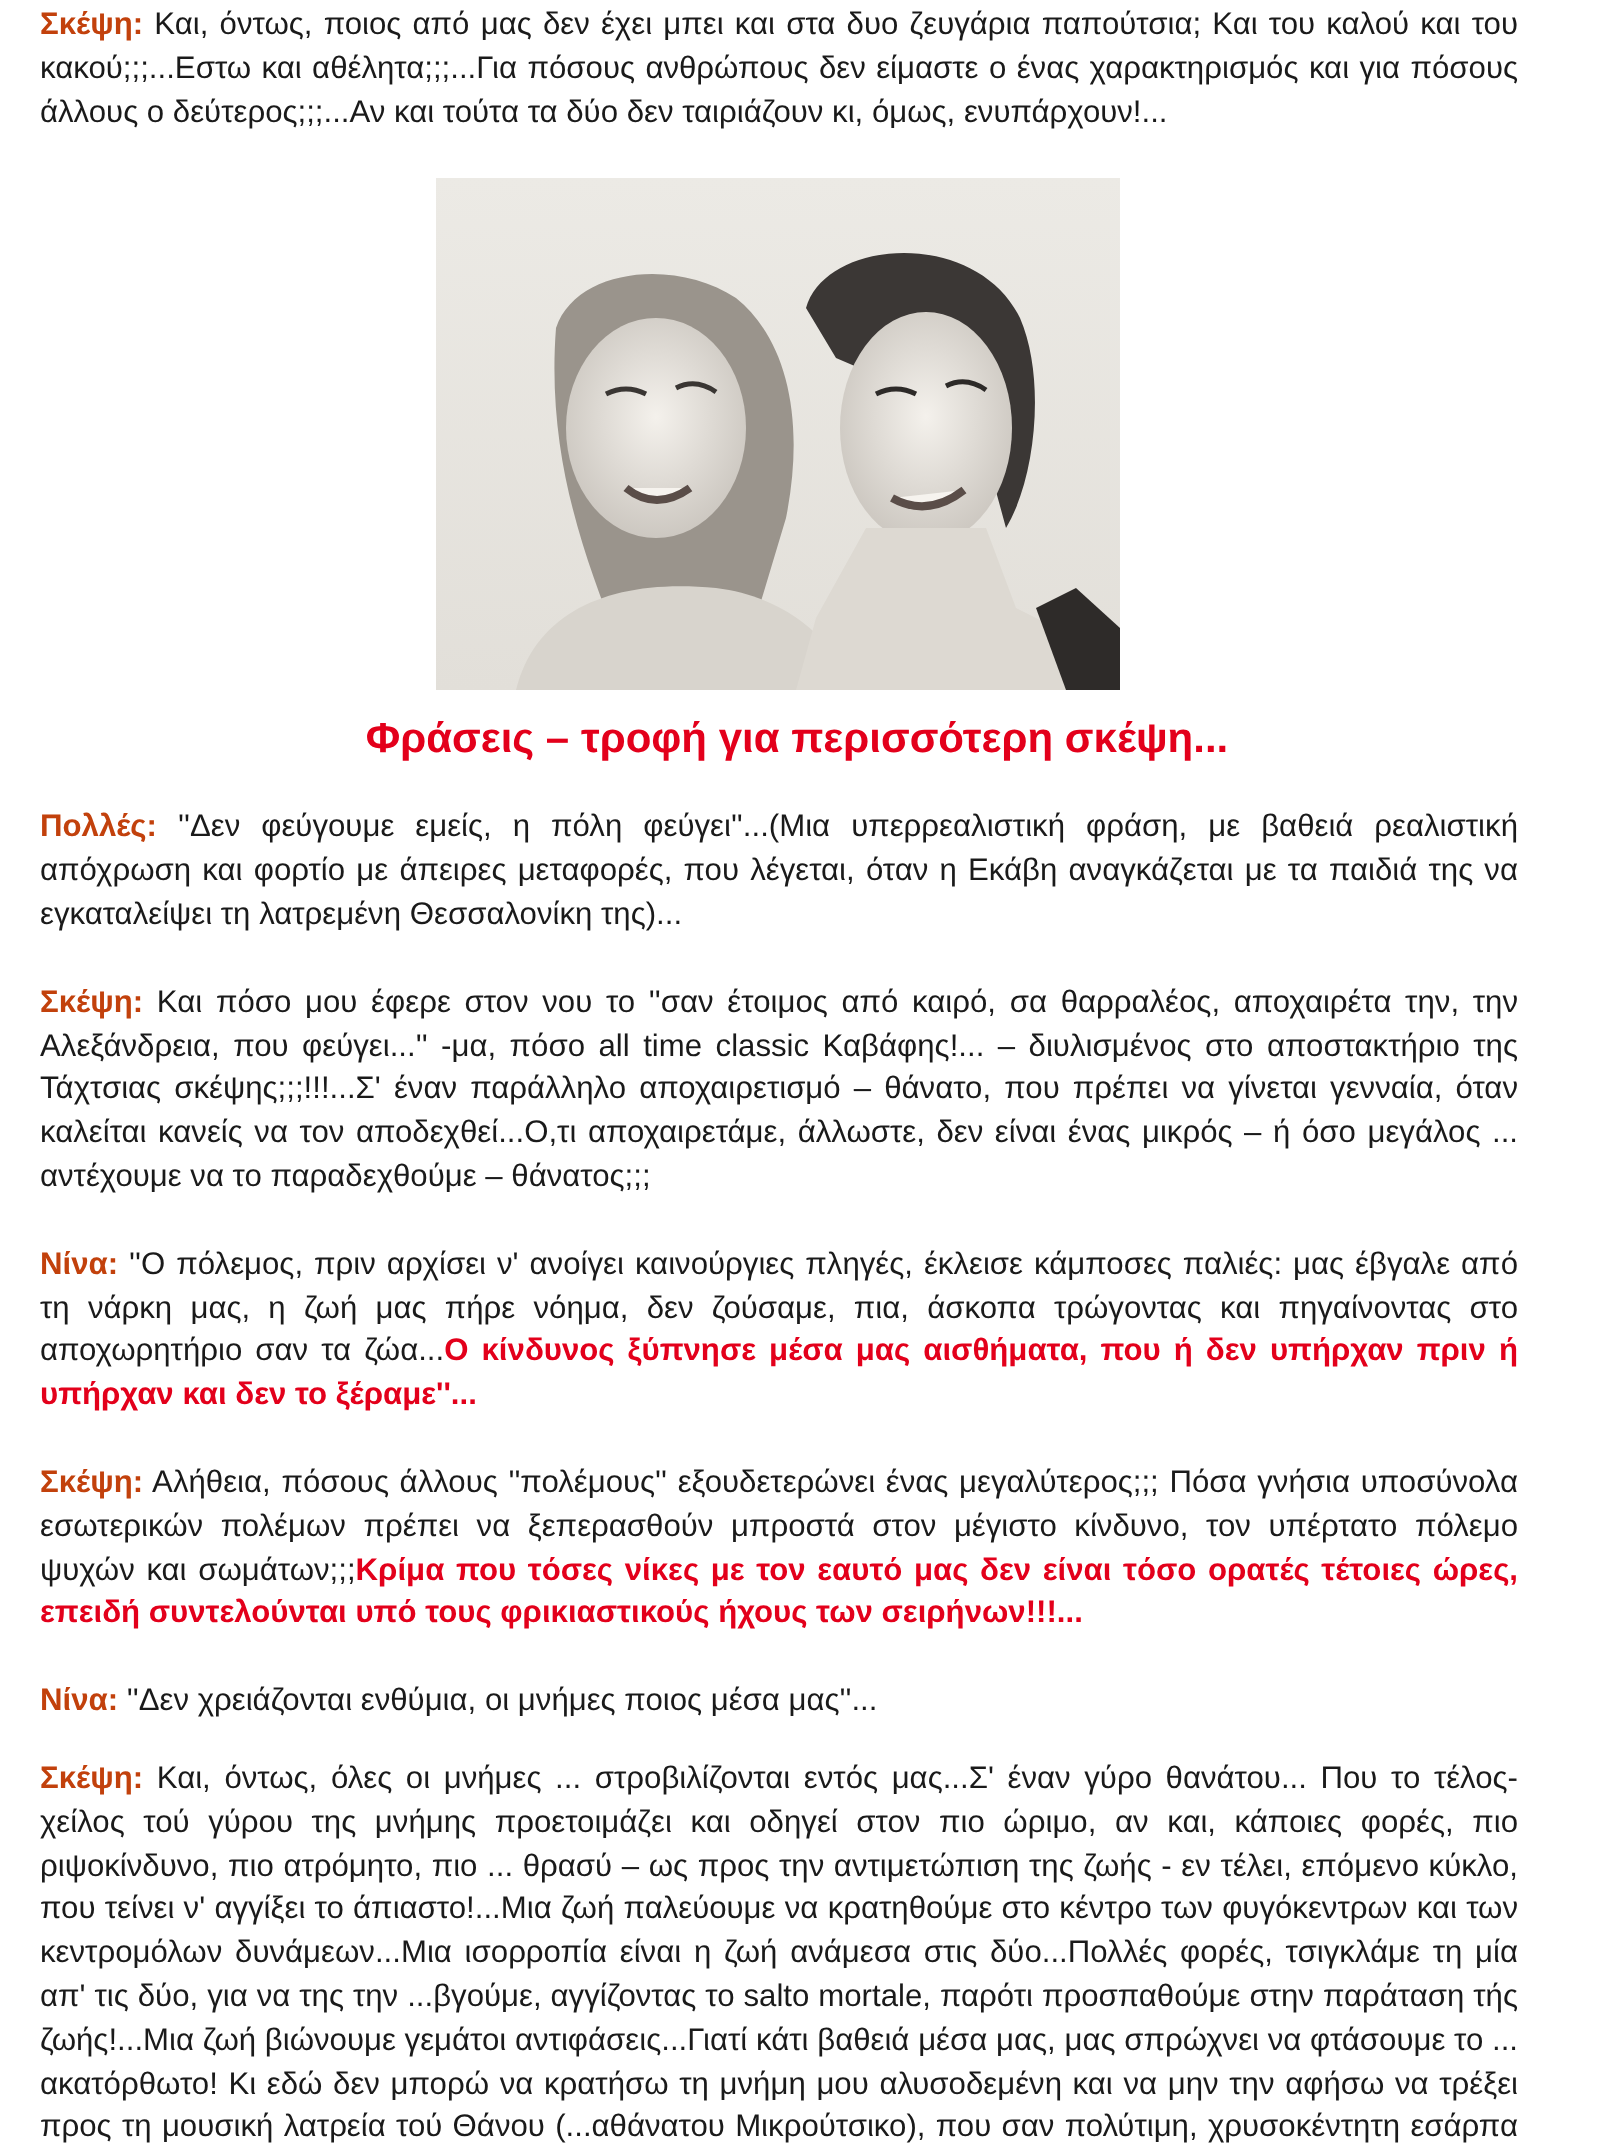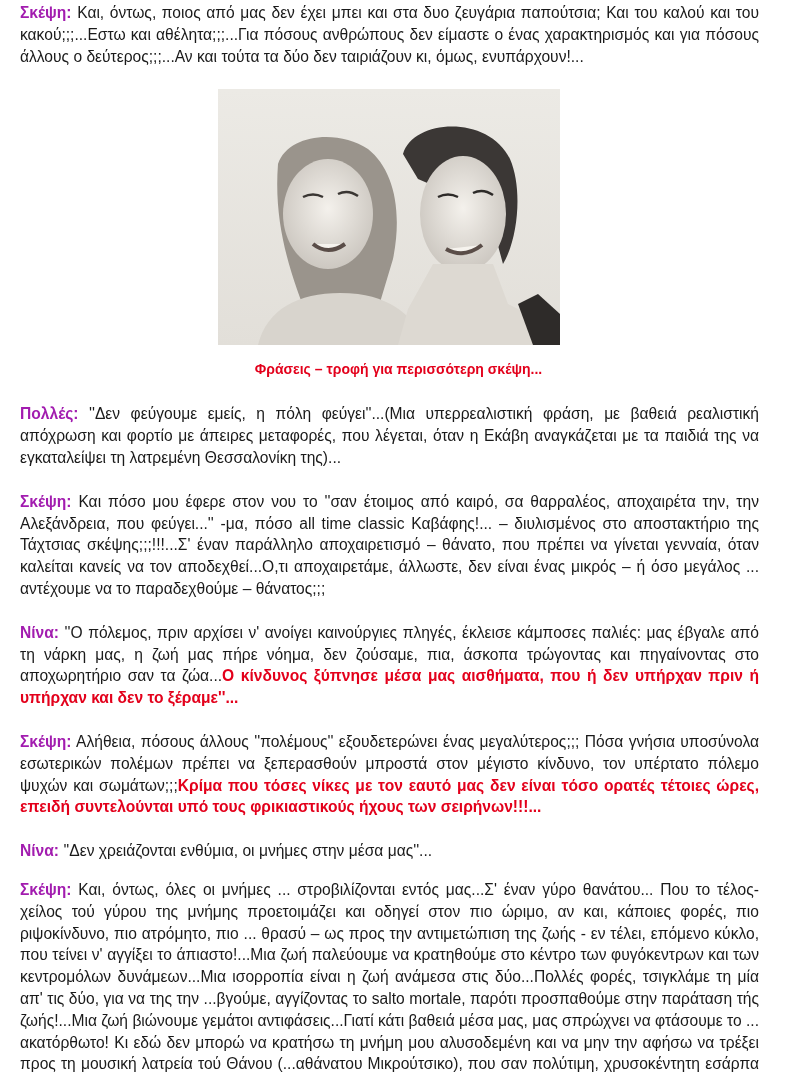--- a/index.html
+++ b/index.html
@@ -22,21 +22,21 @@
     width: 739px;
   }
   .para {
     margin: 0 0 22px 0;
     font-size: 15.6px;
     line-height: 21.8px;
     text-align: justify;
     letter-spacing: 0;
   }
   .speaker {
-    color: #a21caf;
+    color: #c2410c;
     font-weight: bold;
   }
   .emph {
     color: #e3001b;
     font-weight: bold;
   }
   .figure {
     margin: 13px 0 0 198px;
     width: 342px;
     height: 256px;
@@ -46,21 +46,21 @@
     width: 342px;
     height: 256px;
     display: block;
   }
   .caption {
     margin: 14px 0 23px 0;
     width: 739px;
     text-align: center;
     color: #e3001b;
     font-weight: bold;
-    font-size: 14px;
+    font-size: 21px;
     line-height: 21px;
     padding-left: 0;
     box-sizing: border-box;
   }
   .caption span { position: relative; left: 9px; }
 </style>
 </head>
 <body>
 
 <div class="article">
@@ -105,17 +105,17 @@
   <div class="caption"><span>Φράσεις – τροφή για περισσότερη σκέψη...</span></div>
 
   <p class="para"><span class="speaker">Πολλές:</span><span> ''Δεν φεύγουμε εμείς, η πόλη φεύγει''...(Μια υπερρεαλιστική φράση, με βαθειά ρεαλιστική απόχρωση και φορτίο με άπειρες μεταφορές, που λέγεται, όταν η Εκάβη αναγκάζεται με τα παιδιά της να εγκαταλείψει τη λατρεμένη Θεσσαλονίκη της)...</span><span class="emph"></span></p>
 
   <p class="para"><span class="speaker">Σκέψη:</span><span> Και πόσο μου έφερε στον νου το ''σαν έτοιμος από καιρό, σα θαρραλέος, αποχαιρέτα την, την Αλεξάνδρεια, που φεύγει...'' -μα, πόσο all time classic Καβάφης!... – διυλισμένος στο αποστακτήριο της Τάχτσιας σκέψης;;;!!!...Σ' έναν παράλληλο αποχαιρετισμό – θάνατο, που πρέπει να γίνεται γενναία, όταν καλείται κανείς να τον αποδεχθεί...Ο,τι αποχαιρετάμε, άλλωστε, δεν είναι ένας μικρός – ή όσο μεγάλος ... αντέχουμε να το παραδεχθούμε – θάνατος;;;</span><span class="emph"></span></p>
 
   <p class="para"><span class="speaker">Νίνα:</span><span> ''Ο πόλεμος, πριν αρχίσει ν' ανοίγει καινούργιες πληγές, έκλεισε κάμποσες παλιές: μας έβγαλε από τη νάρκη μας, η ζωή μας πήρε νόημα, δεν ζούσαμε, πια, άσκοπα τρώγοντας και πηγαίνοντας στο αποχωρητήριο σαν τα ζώα...</span><span class="emph">Ο κίνδυνος ξύπνησε μέσα μας αισθήματα, που ή δεν υπήρχαν πριν ή υπήρχαν και δεν το ξέραμε''...</span></p>
 
   <p class="para"><span class="speaker">Σκέψη:</span><span> Αλήθεια, πόσους άλλους ''πολέμους'' εξουδετερώνει ένας μεγαλύτερος;;; Πόσα γνήσια υποσύνολα εσωτερικών πολέμων πρέπει να ξεπερασθούν μπροστά στον μέγιστο κίνδυνο, τον υπέρτατο πόλεμο ψυχών και σωμάτων;;;</span><span class="emph">Κρίμα που τόσες νίκες με τον εαυτό μας δεν είναι τόσο ορατές τέτοιες ώρες, επειδή συντελούνται υπό τους φρικιαστικούς ήχους των σειρήνων!!!...</span></p>
 
-  <p class="para" style="margin-bottom:17px"><span class="speaker">Νίνα:</span><span> ''Δεν χρειάζονται ενθύμια, οι μνήμες στην μέσα μας''...</span><span class="emph"></span></p>
+  <p class="para" style="margin-bottom:17px"><span class="speaker">Νίνα:</span><span> ''Δεν χρειάζονται ενθύμια, οι μνήμες ποιος μέσα μας''...</span><span class="emph"></span></p>
 
   <p class="para"><span class="speaker">Σκέψη:</span><span> Και, όντως, όλες οι μνήμες ... στροβιλίζονται εντός μας...Σ' έναν γύρο θανάτου... Που το τέλος-χείλος τού γύρου της μνήμης προετοιμάζει και οδηγεί στον πιο ώριμο, αν και, κάποιες φορές, πιο ριψοκίνδυνο, πιο ατρόμητο, πιο ... θρασύ – ως προς την αντιμετώπιση της ζωής - εν τέλει, επόμενο κύκλο, που τείνει ν' αγγίξει το άπιαστο!...Μια ζωή παλεύουμε να κρατηθούμε στο κέντρο των φυγόκεντρων και των κεντρομόλων δυνάμεων...Μια ισορροπία είναι η ζωή ανάμεσα στις δύο...Πολλές φορές, τσιγκλάμε τη μία απ' τις δύο, για να της την ...βγούμε, αγγίζοντας το salto mortale, παρότι προσπαθούμε στην παράταση τής ζωής!...Μια ζωή βιώνουμε γεμάτοι αντιφάσεις...Γιατί κάτι βαθειά μέσα μας, μας σπρώχνει να φτάσουμε το ... ακατόρθωτο! Κι εδώ δεν μπορώ να κρατήσω τη μνήμη μου αλυσοδεμένη και να μην την αφήσω να τρέξει προς τη μουσική λατρεία τού Θάνου (...αθάνατου Μικρούτσικο), που σαν πολύτιμη, χρυσοκέντητη εσάρπα ''έντυσε'' και ''ζέστανε'' την ποίηση του Καββαδία, επικυρώνοντας με τους μουσικούς του φθόγγους το ακατόρθωτο: ''Χόρεψε πάνω στο φτερό του καρχαρία''!...Εξ άλλου, όπως αναφωνούν μ' ένα στόμα,</span><span class="emph"></span></p>
 
 </div>
 
 </body></html>

